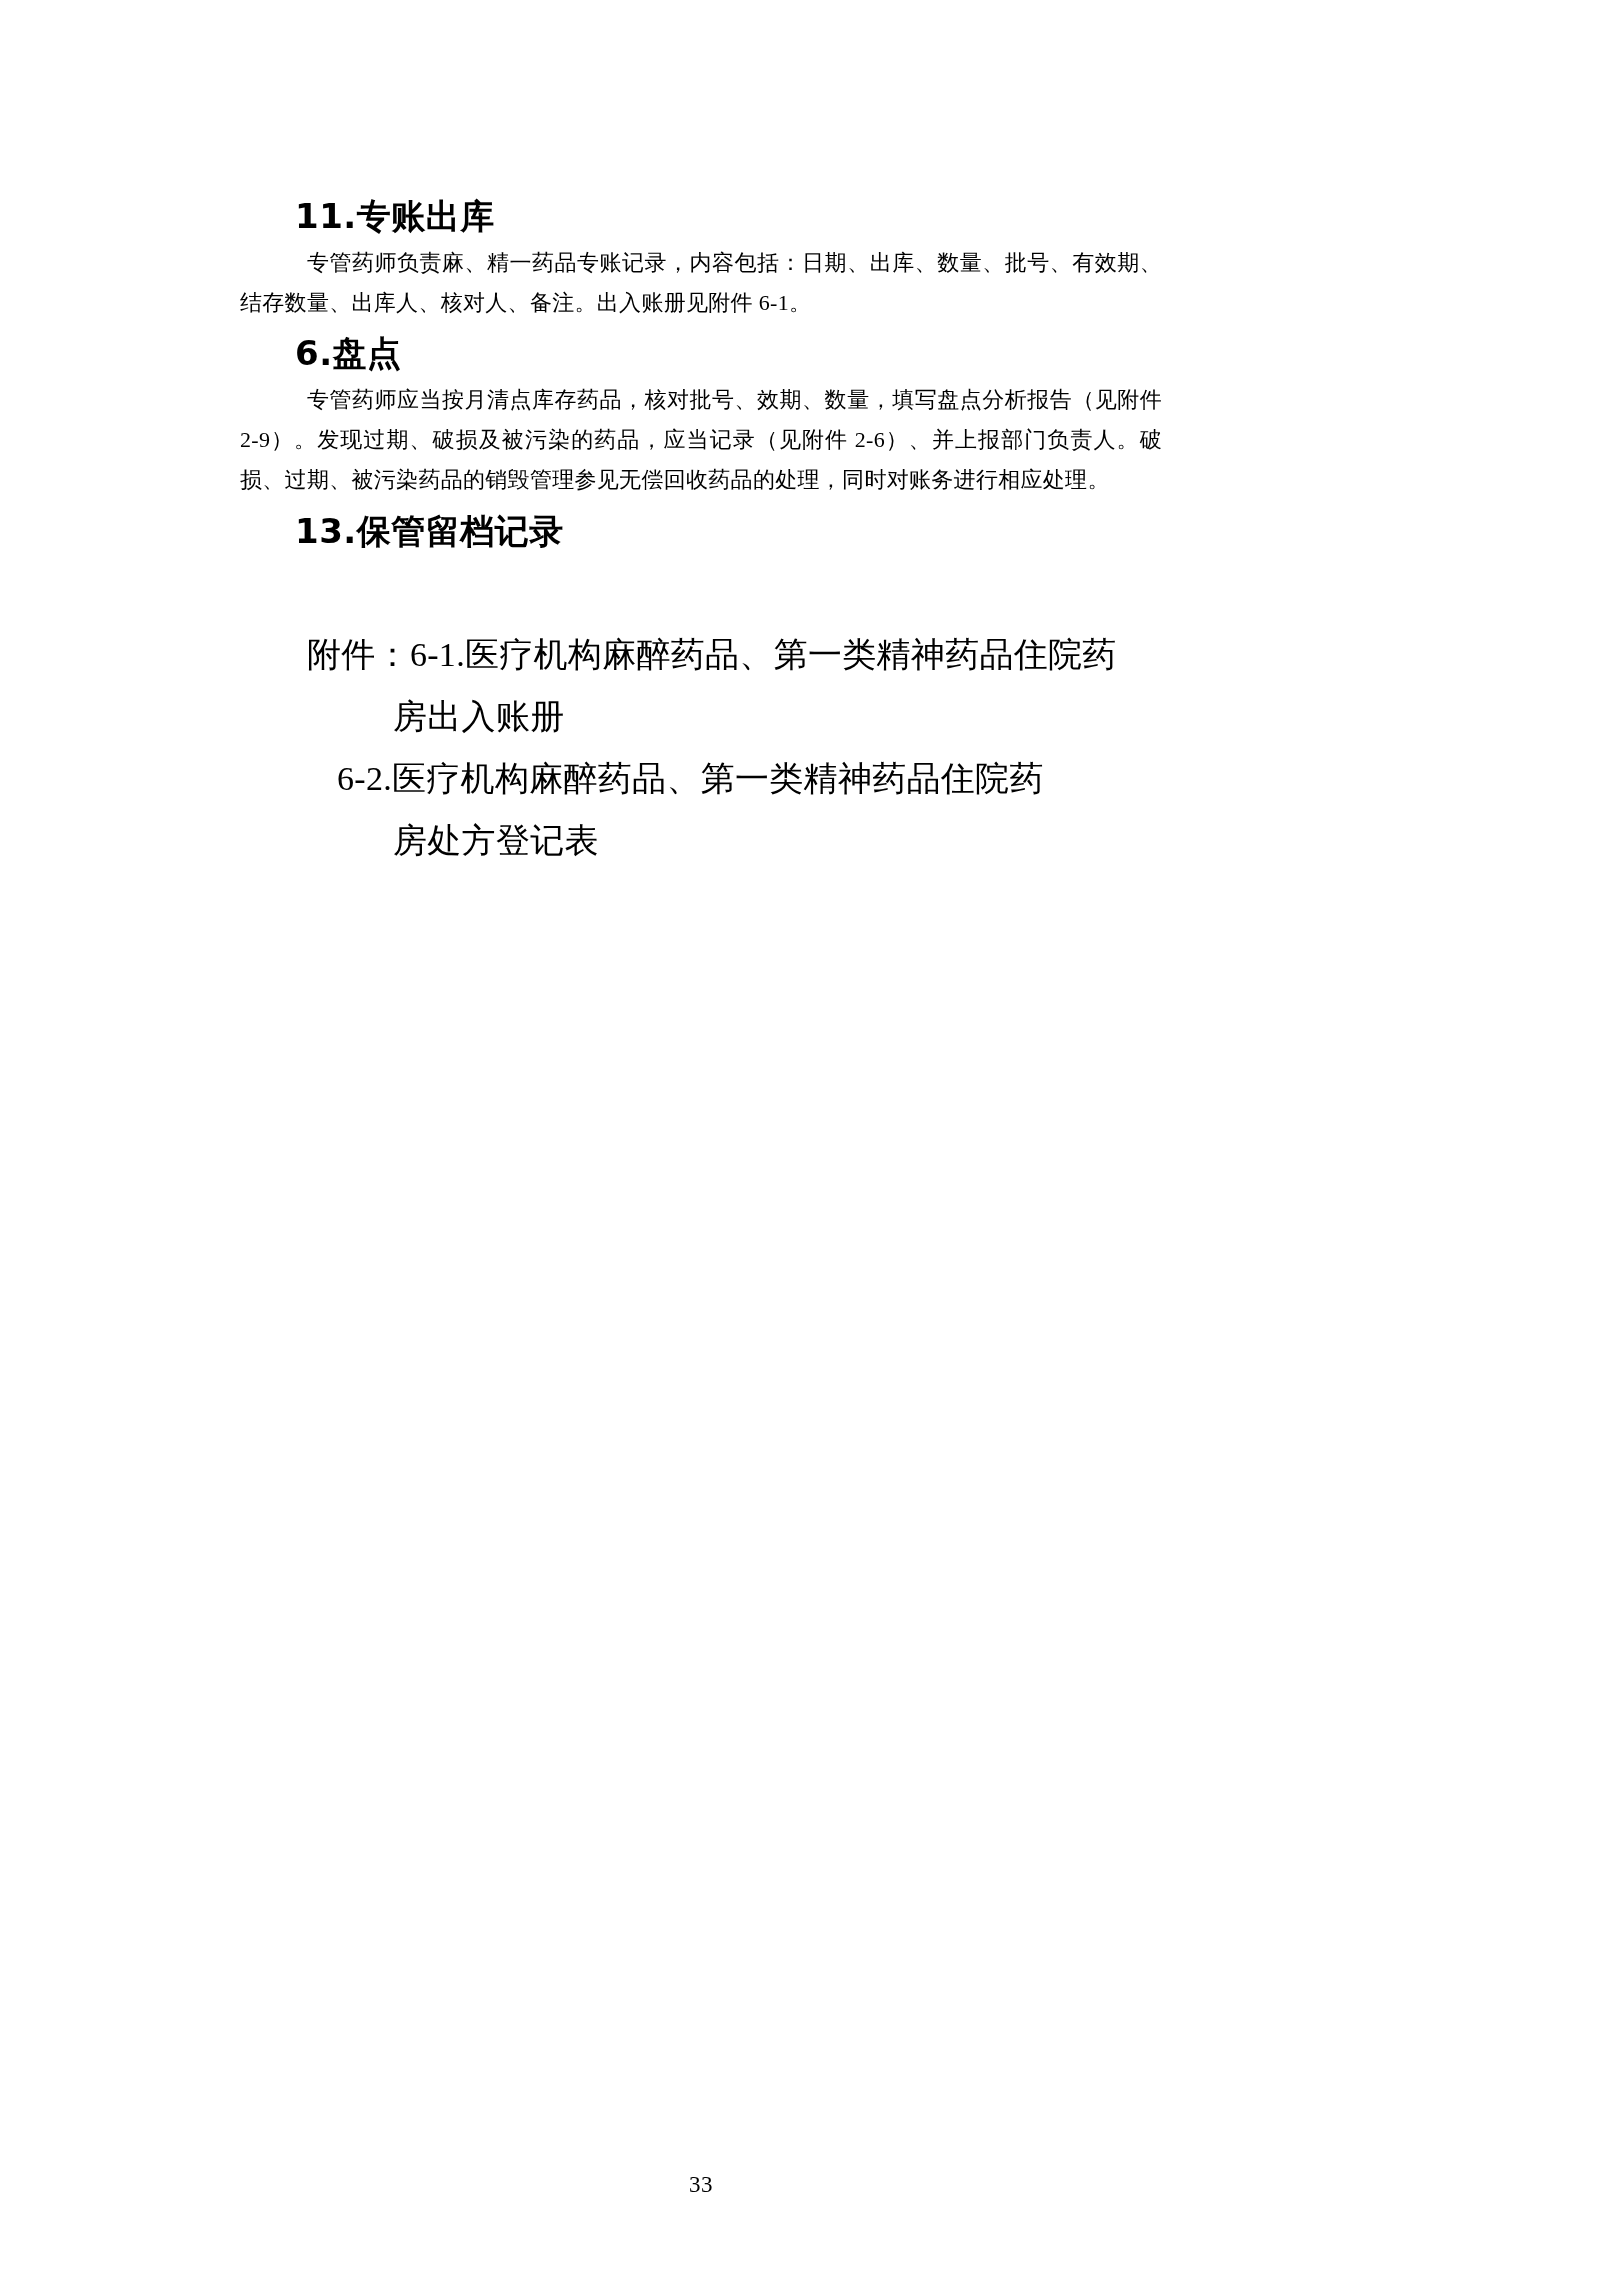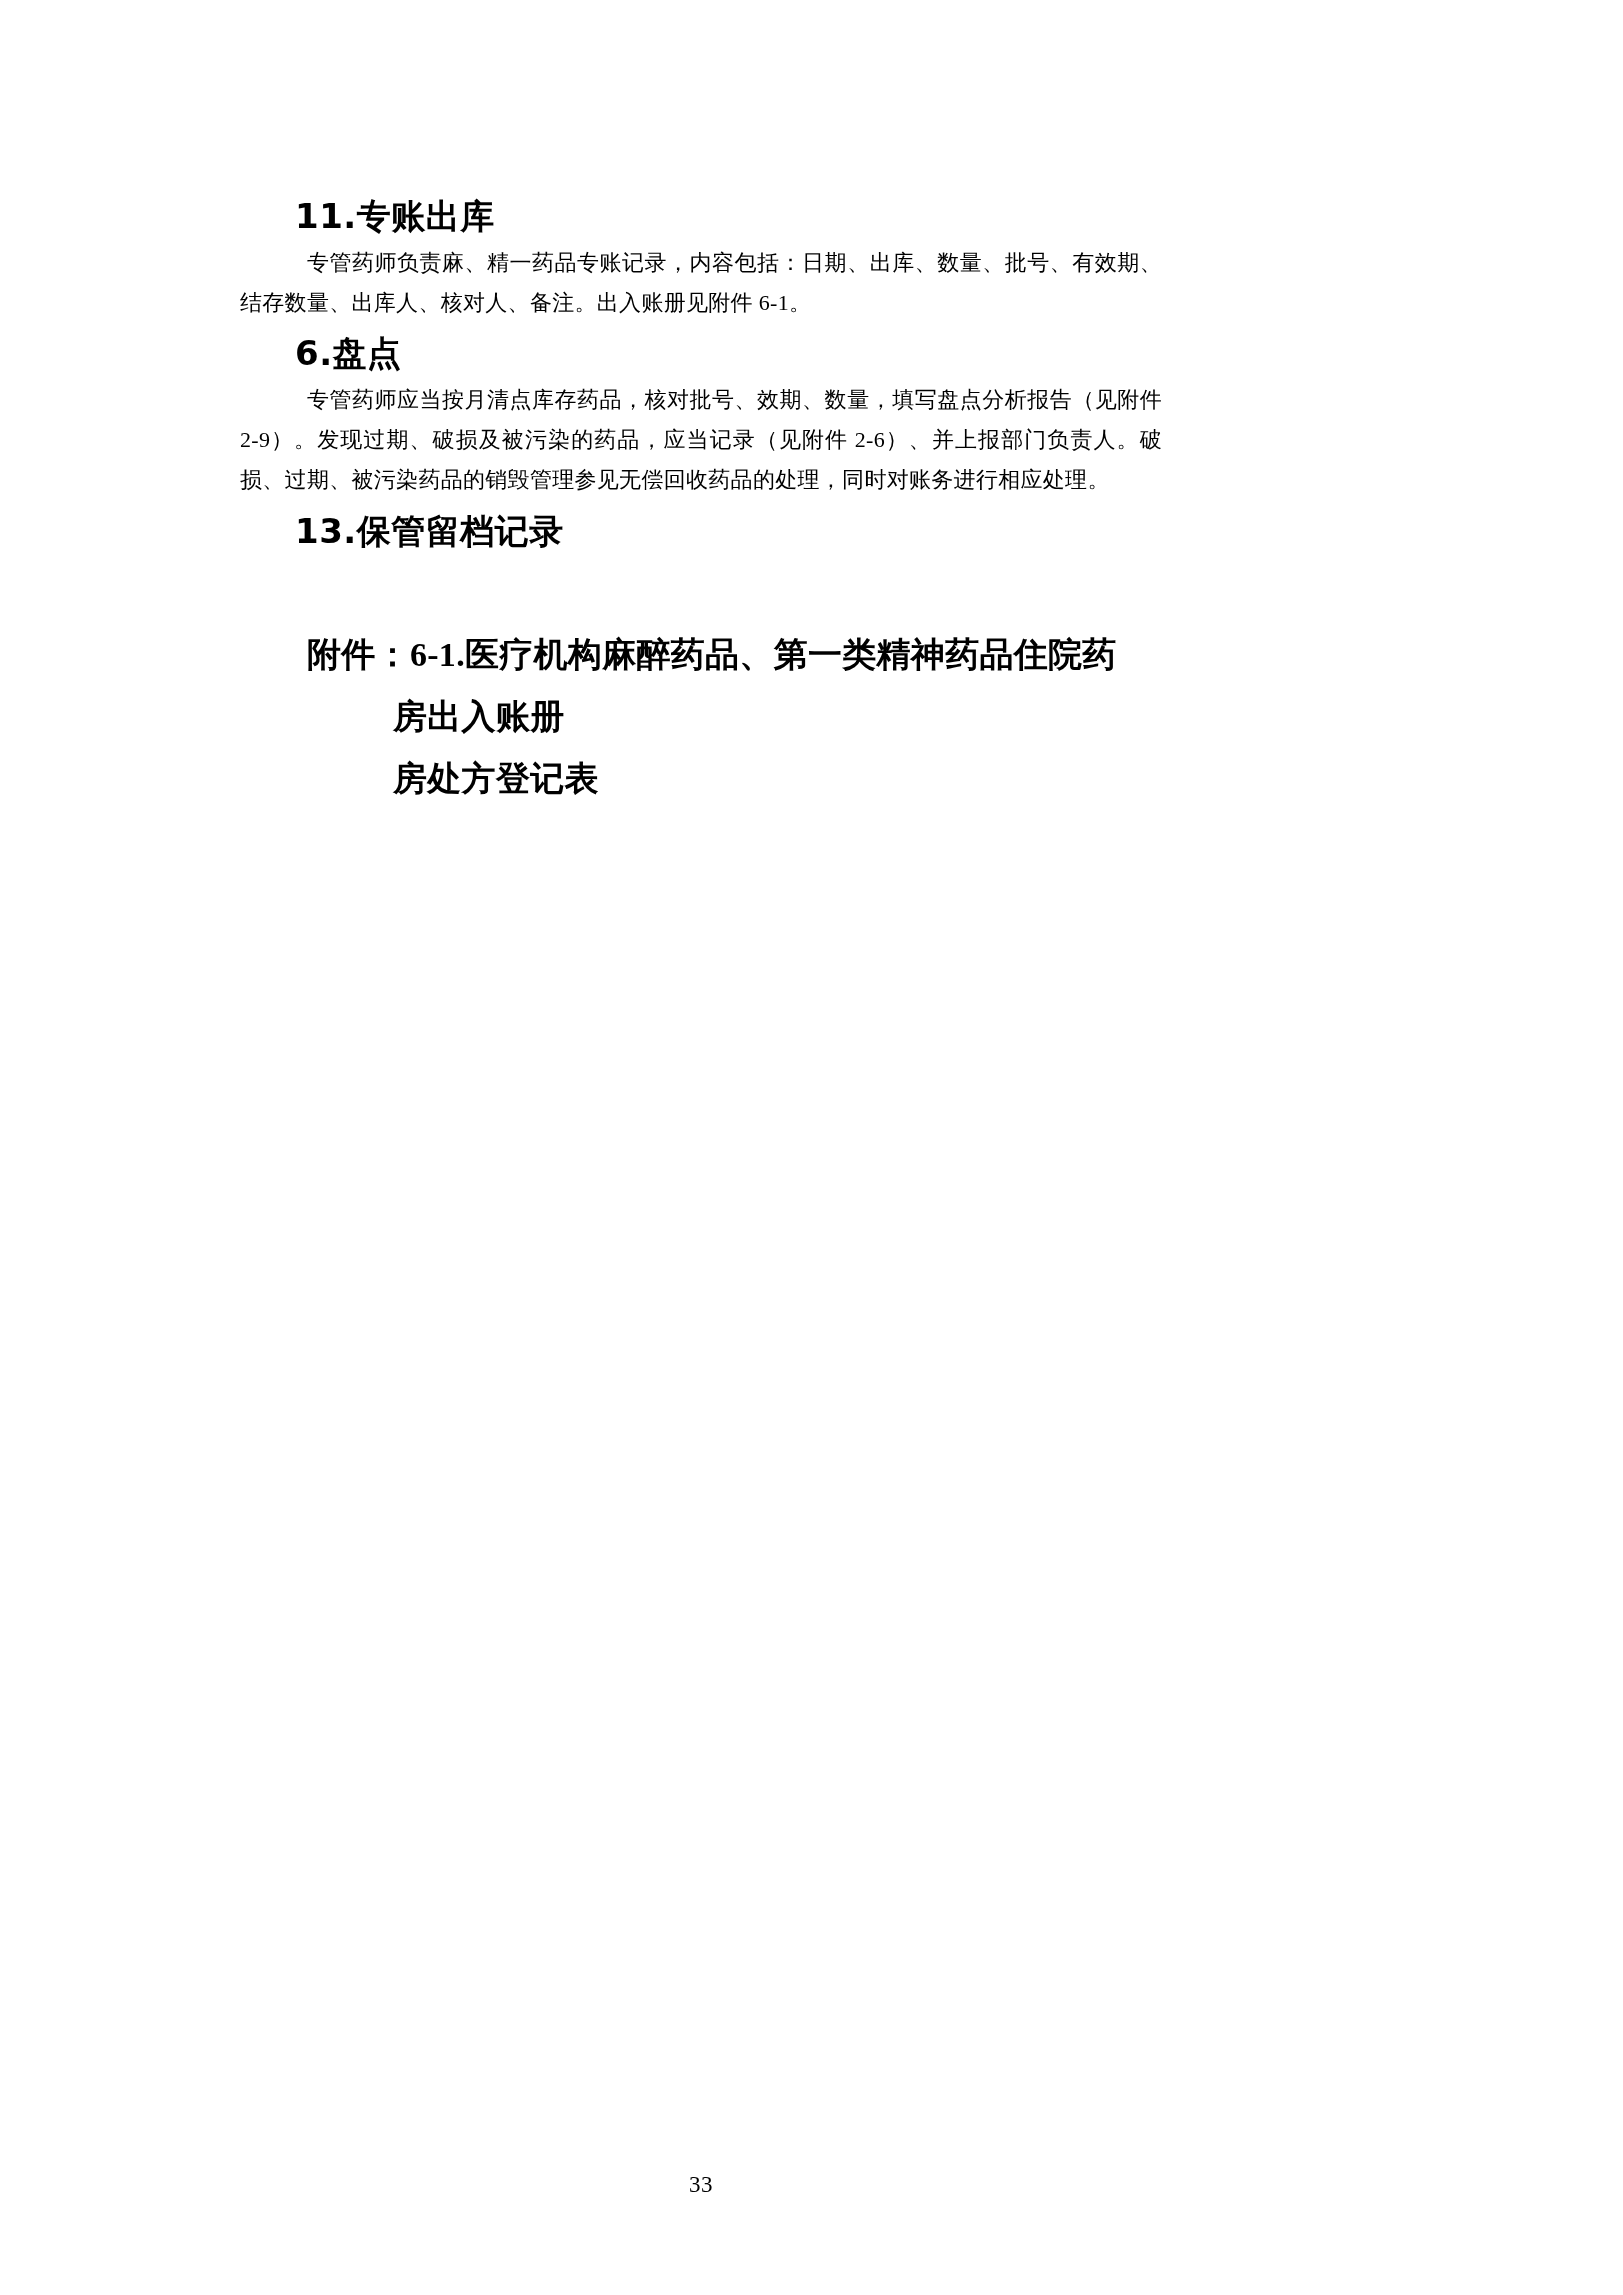--- a/index.html
+++ b/index.html
@@ -44,21 +44,20 @@
     margin-bottom: 8.2px;
   }
   .spacer-lg {
     height: 67px;
   }
   .attach-block {
     font-size: 34px;
     line-height: 1.82;
     letter-spacing: 0.3px;
     margin: 0;
-    font-weight: bold;
   }
   .attach-line-1 {
     text-indent: 67px;
   }
   .attach-cont {
     padding-left: 153px;
   }
   .attach-line-2 {
     padding-left: 97px;
   }
@@ -89,19 +88,20 @@
 
   <h2 class="heading">13.保管留档记录</h2>
 
   <div class="spacer-lg"></div>
 
   <div class="attach-block">
     <div class="attach-line-1">
       <span>附件：</span><span>6-1.医疗机构麻醉药品、第一类精神药品住院药</span>
     </div>
     <div class="attach-cont">房出入账册</div>
+    <div class="attach-line-2">6-2.医疗机构麻醉药品、第一类精神药品住院药</div>
     <div class="attach-cont2">房处方登记表</div>
   </div>
 
   <div class="page-number">33</div>
 
 </div>
 
 
 </body></html>

